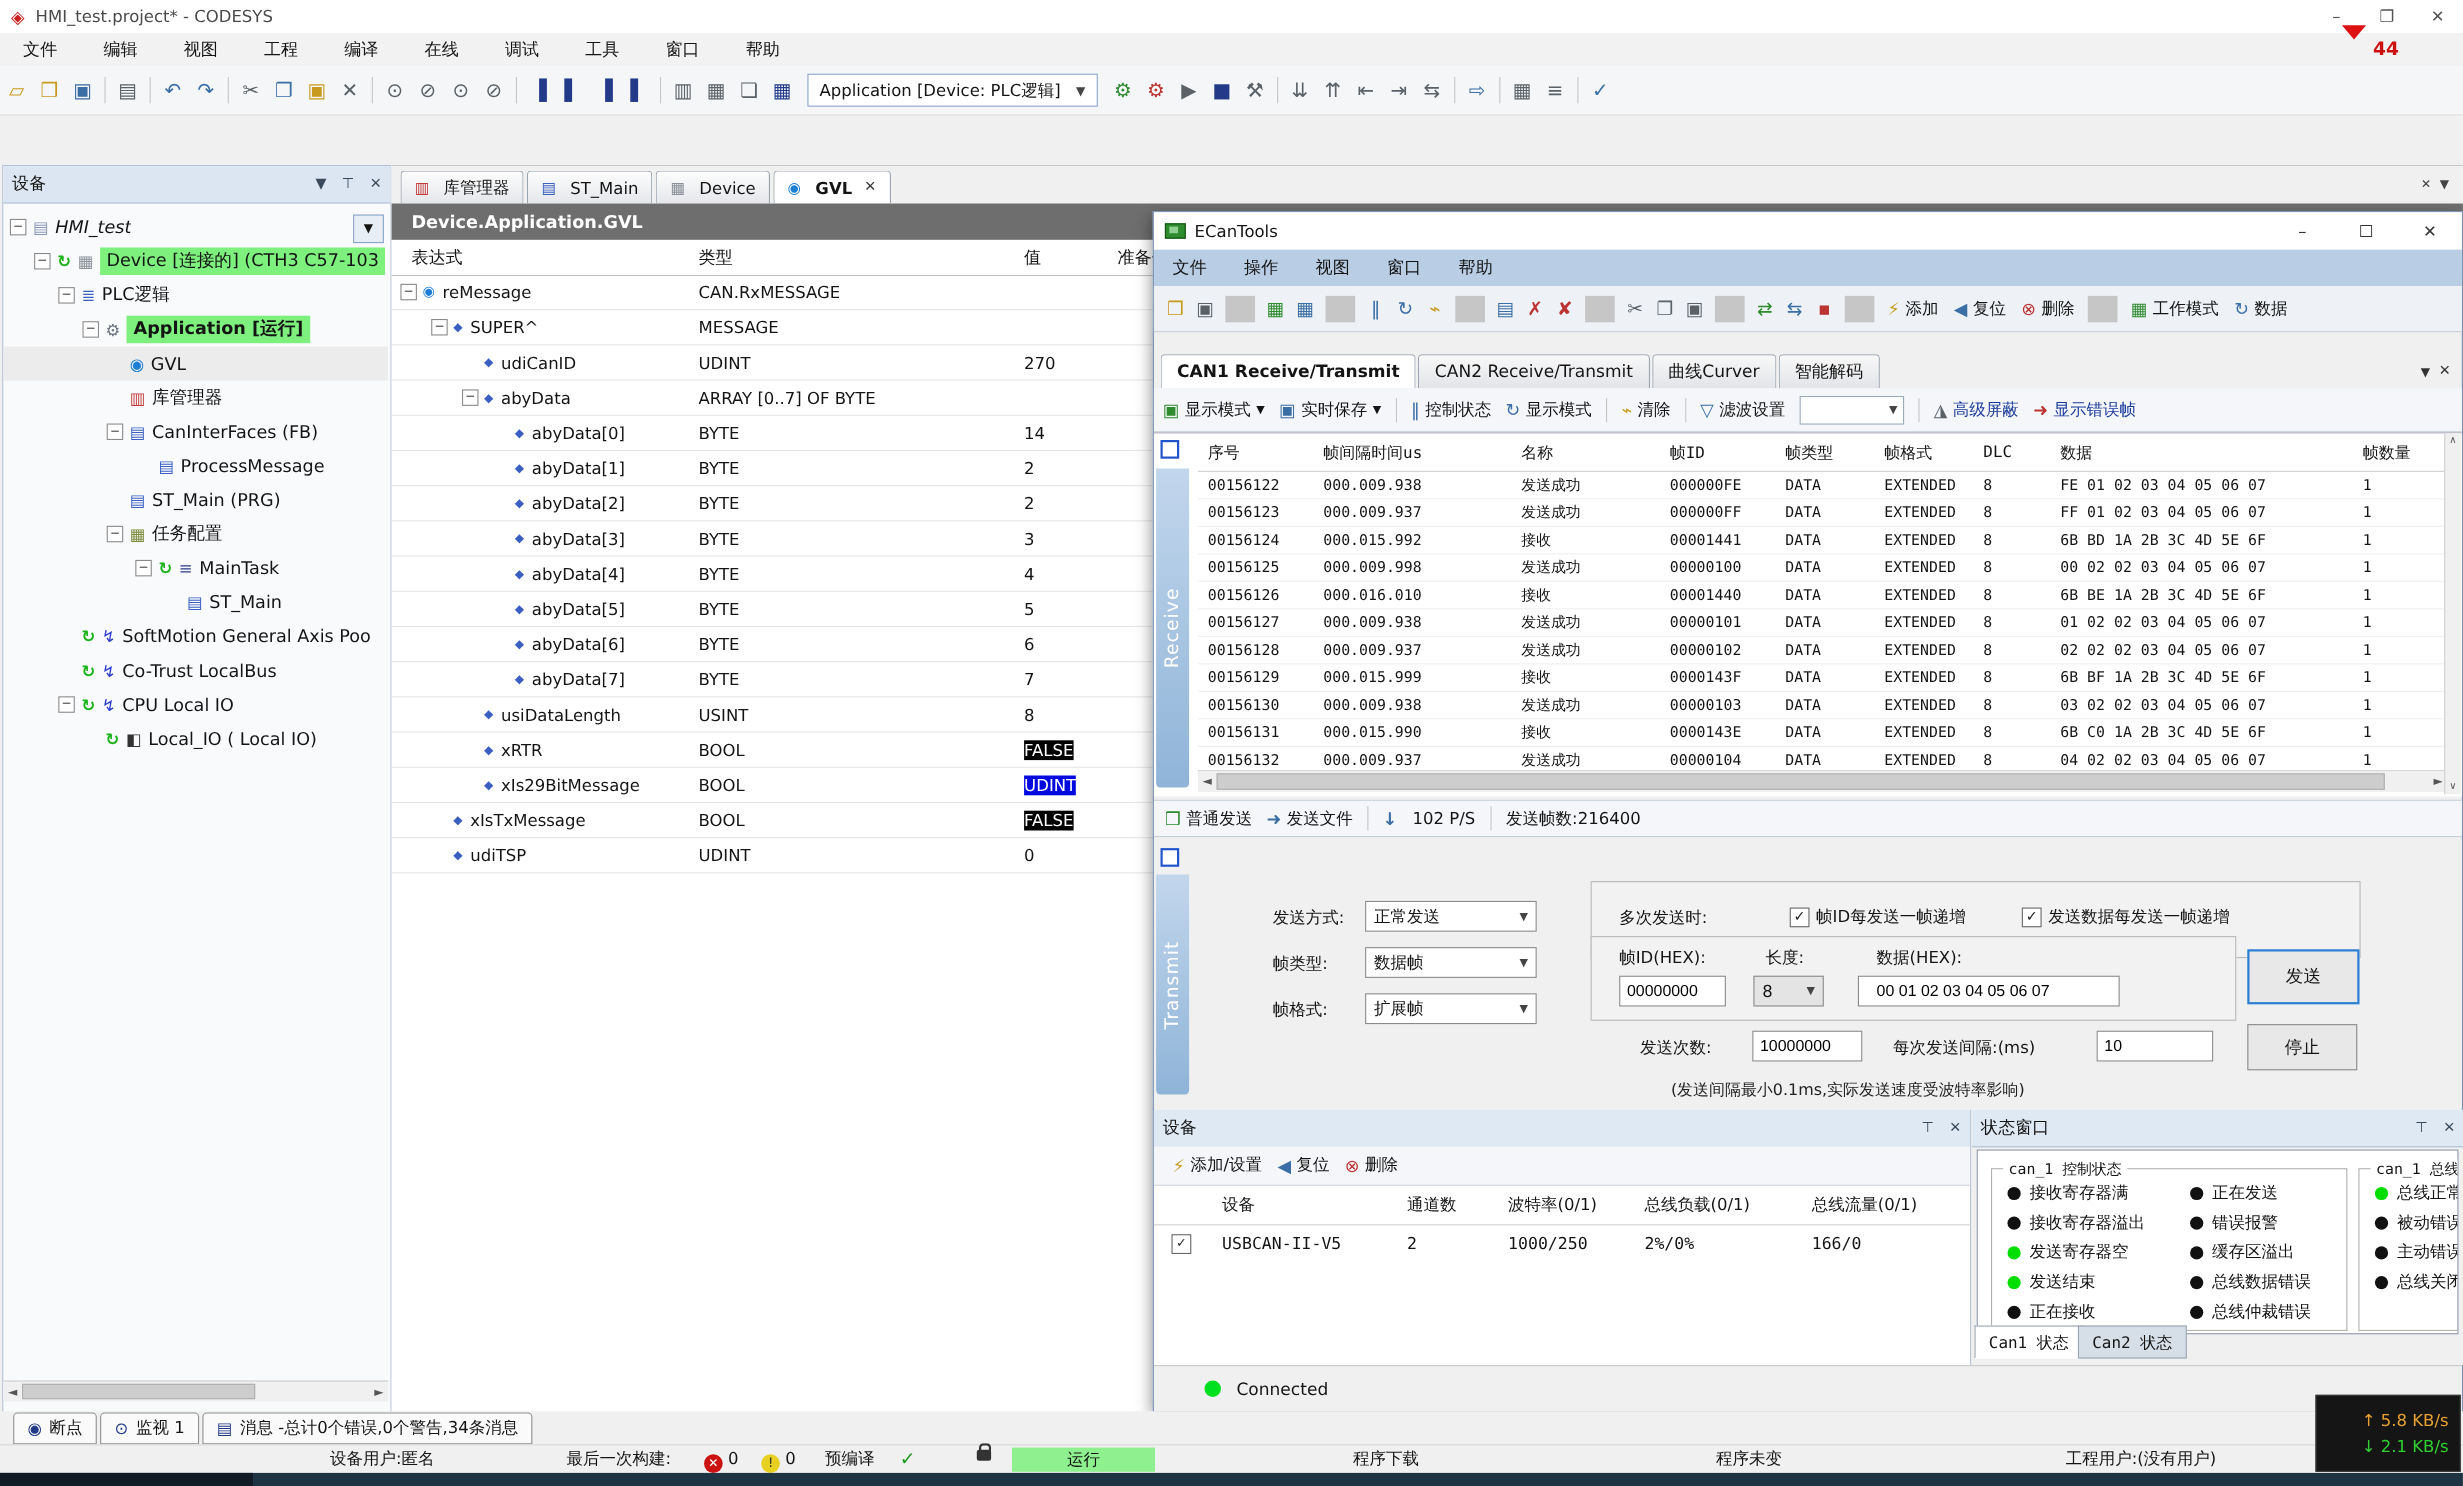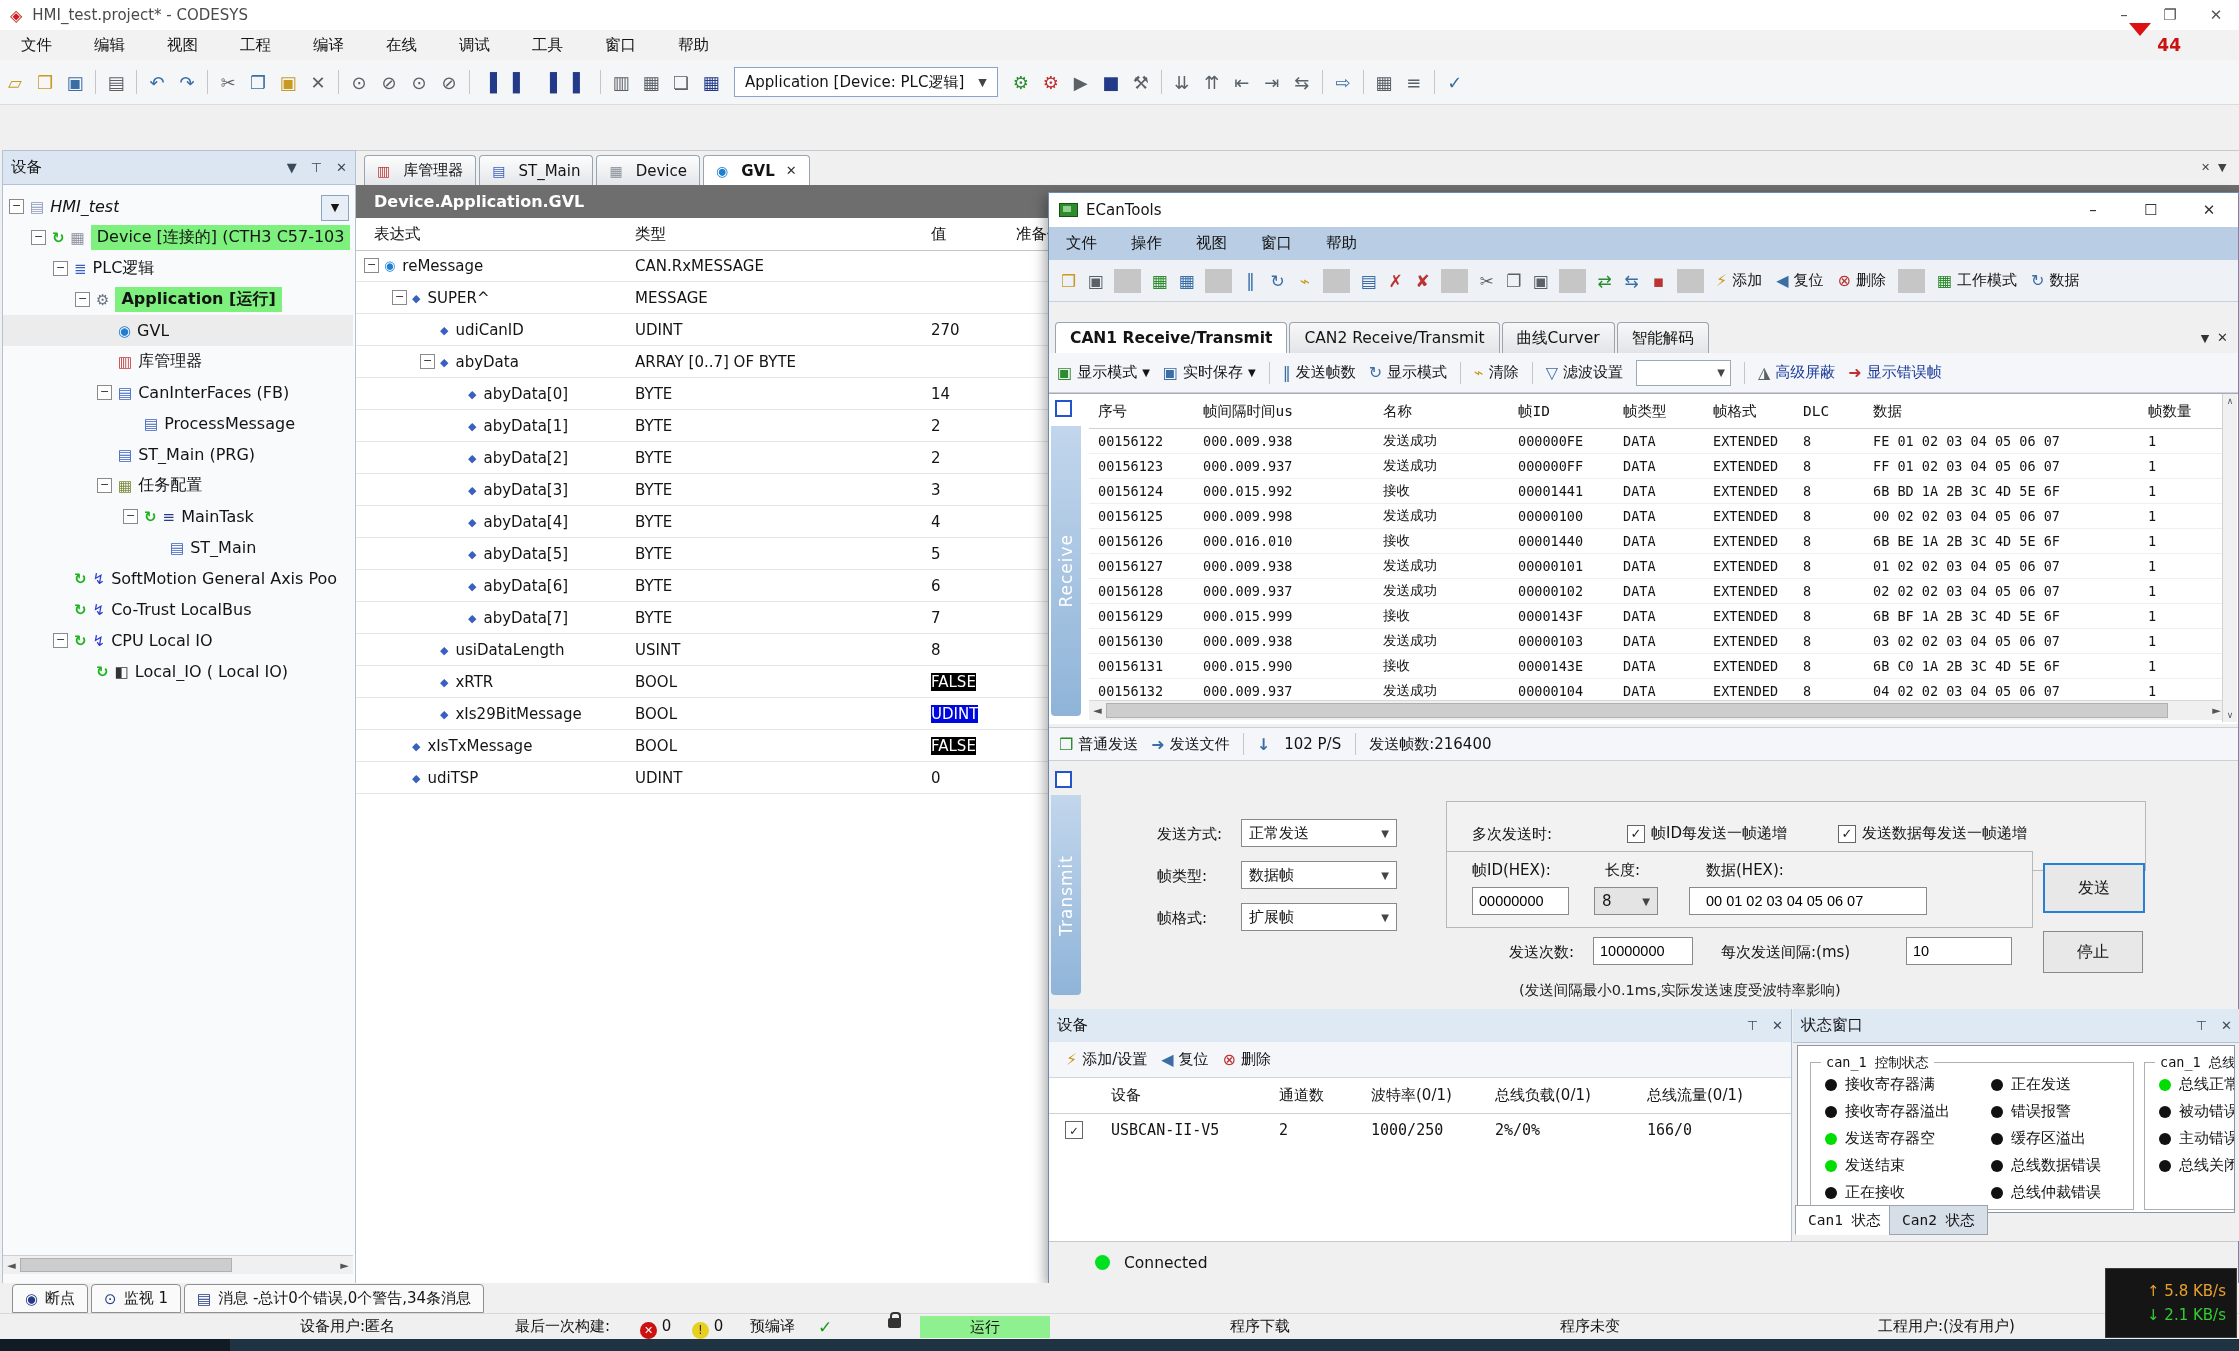--- a/index.html
+++ b/index.html
@@ -786,21 +786,21 @@
         <span style="font-size:10px">▼</span>
       </span>
     <span class="rxtbi">
         <span class="tbg cb">▣</span>
         <span>实时保存</span>
         <span style="font-size:10px">▼</span>
       </span>
     <span class="rxsep"></span>
     <span class="rxtbi">
         <span class="tbg cb">‖</span>
-        <span>发送帧数</span>
+        <span>控制状态</span>
       </span>
     <span class="rxtbi">
         <span class="tbg cb">↻</span>
         <span>显示模式</span>
       </span>
     <span class="rxsep"></span>
     <span class="rxtbi">
         <span class="tbg cy">⌁</span>
         <span>清除</span>
       </span>
@@ -1026,21 +1026,21 @@
     <span class="flabel" style="left:657px;top:98px">数据(HEX):</span>
     <input class="tin" style="left: 423px; top: 124px; width: 97px;" value="00000000">
     <div class="fcombo" style="left:545px;top:124px;width:64px;background:#e4e4e4">
       <span>8</span>
         <span style="font-size:10px;color:#444">▼</span>
     </div>
     <input class="tin" style="left: 640px; top: 124px; width: 238px; padding-left: 16px;" value="00 01 02 03 04 05 06 07">
     <div class="btn focus" style="left:994px;top:100px;width:98px;height:46px">
       <span>发送</span>
     </div>
-    <span class="flabel" style="left:460px;top:180px">发送次数:</span>
+    <span class="flabel" style="left:442px;top:180px">发送次数:</span>
     <input class="tin" style="left: 544px; top: 174px; width: 100px;" value="10000000">
     <span class="flabel" style="left:672px;top:180px">每次发送间隔:(ms)</span>
     <input class="tin" style="left: 857px; top: 174px; width: 106px;" value="10">
     <div class="btn" style="left:994px;top:168px;width:98px;height:40px">
       <span>停止</span>
     </div>
     <span class="note" style="left:470px;top:218px">(发送间隔最小0.1ms,实际发送速度受波特率影响)</span>
   </div>
 
   <div class="ecdev">

